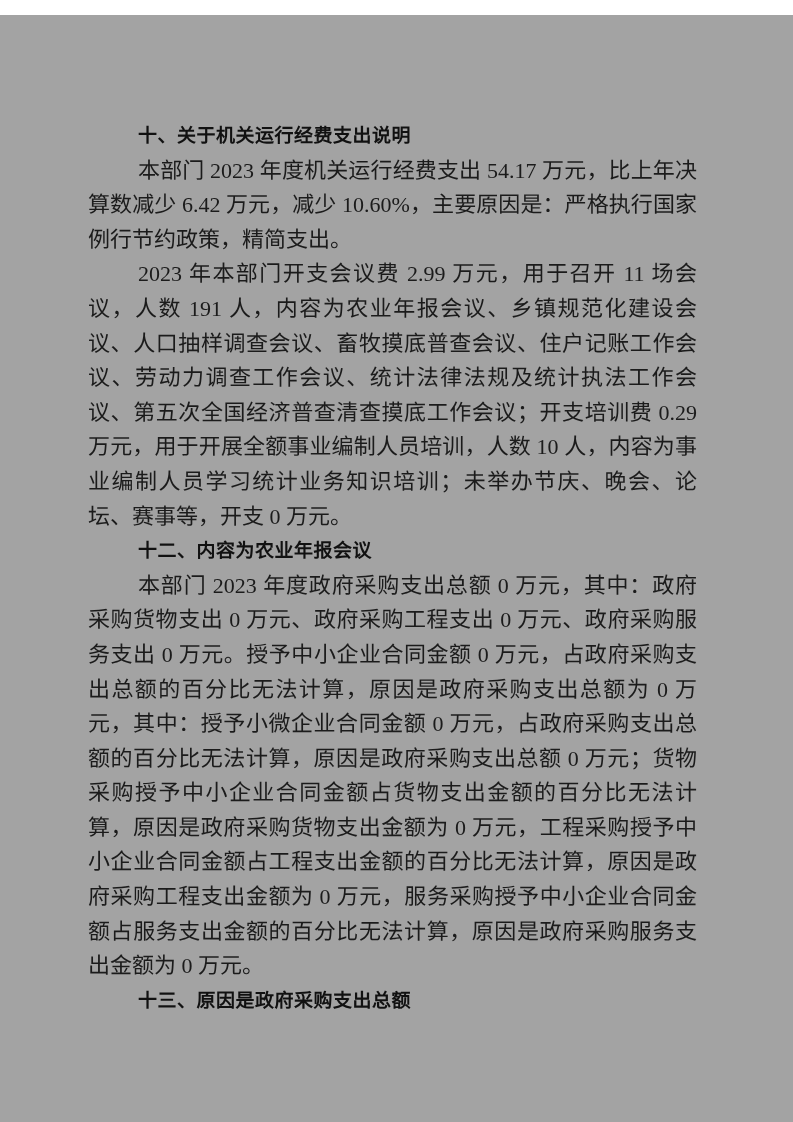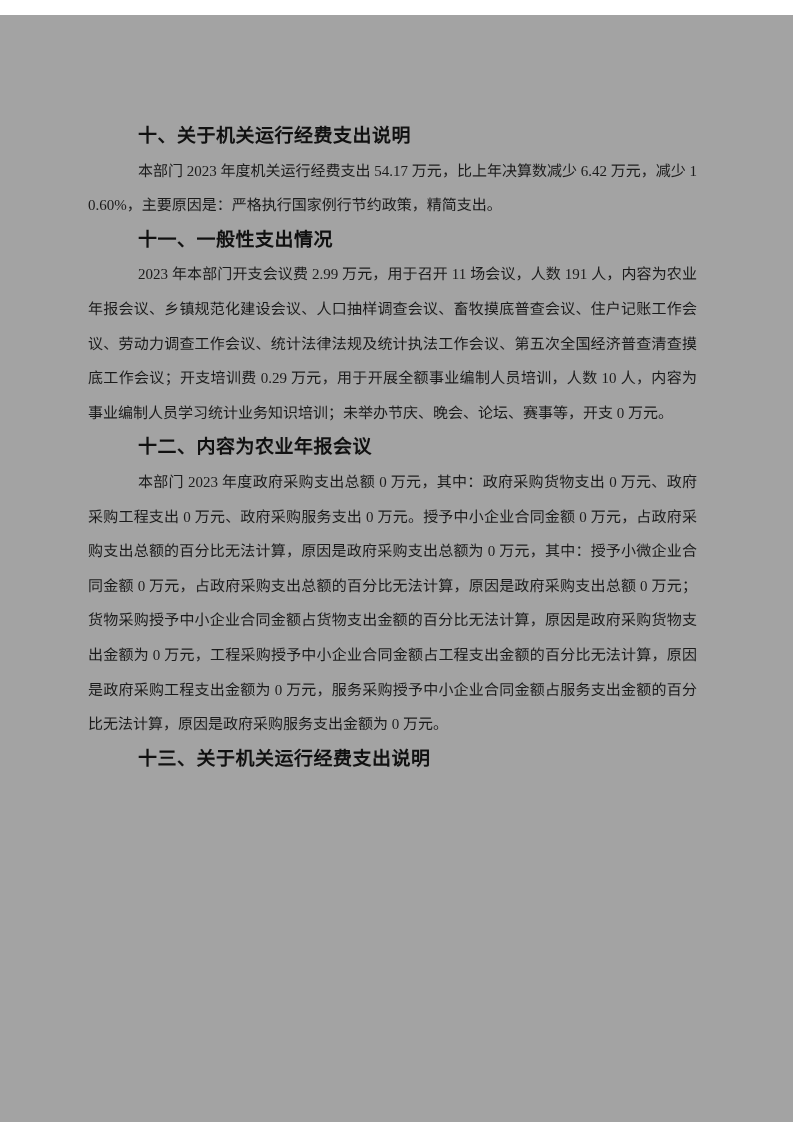--- a/index.html
+++ b/index.html
@@ -35,48 +35,47 @@
     font-size: 19px;
     line-height: 34.6px;
     text-indent: 50px;
     text-align: left;
     color: #111111;
     letter-spacing: 0.5px;
   }
   .content p {
     margin: 0;
     font-family: "Liberation Serif", "DejaVu Serif", serif;
-    font-size: 15px;
+    font-size: 22px;
     line-height: 34.6px;
     text-indent: 50px;
     text-align: justify;
     text-align-last: left;
     word-break: break-all;
     color: #1b1b1b;
   }
 </style>
 </head>
 <body>
 
 <div class="page">
   <div class="content">
 
     <section>
       <h2>十、关于机关运行经费支出说明</h2>
       <p>本部门 2023 年度机关运行经费支出 54.17 万元，比上年决算数减少 6.42 万元，减少 10.60%，主要原因是：严格执行国家例行节约政策，精简支出。</p>
     </section>
 
     <section>
-      <h2>十一、一般性支出情况</h2>
       <p>2023 年本部门开支会议费 2.99 万元，用于召开 11 场会议，人数 191 人，内容为农业年报会议、乡镇规范化建设会议、人口抽样调查会议、畜牧摸底普查会议、住户记账工作会议、劳动力调查工作会议、统计法律法规及统计执法工作会议、第五次全国经济普查清查摸底工作会议；开支培训费 0.29 万元，用于开展全额事业编制人员培训，人数 10 人，内容为事业编制人员学习统计业务知识培训；未举办节庆、晚会、论坛、赛事等，开支 0 万元。</p>
     </section>
 
     <section>
       <h2>十二、内容为农业年报会议</h2>
       <p>本部门 2023 年度政府采购支出总额 0 万元，其中：政府采购货物支出 0 万元、政府采购工程支出 0 万元、政府采购服务支出 0 万元。授予中小企业合同金额 0 万元，占政府采购支出总额的百分比无法计算，原因是政府采购支出总额为 0 万元，其中：授予小微企业合同金额 0 万元，占政府采购支出总额的百分比无法计算，原因是政府采购支出总额 0 万元；货物采购授予中小企业合同金额占货物支出金额的百分比无法计算，原因是政府采购货物支出金额为 0 万元，工程采购授予中小企业合同金额占工程支出金额的百分比无法计算，原因是政府采购工程支出金额为 0 万元，服务采购授予中小企业合同金额占服务支出金额的百分比无法计算，原因是政府采购服务支出金额为 0 万元。</p>
     </section>
 
     <section>
-      <h2>十三、关于机关运行经费支出说明</h2>
+      <h2>十三、原因是政府采购支出总额</h2>
     </section>
 
   </div>
 </div>
 
 </body></html>

